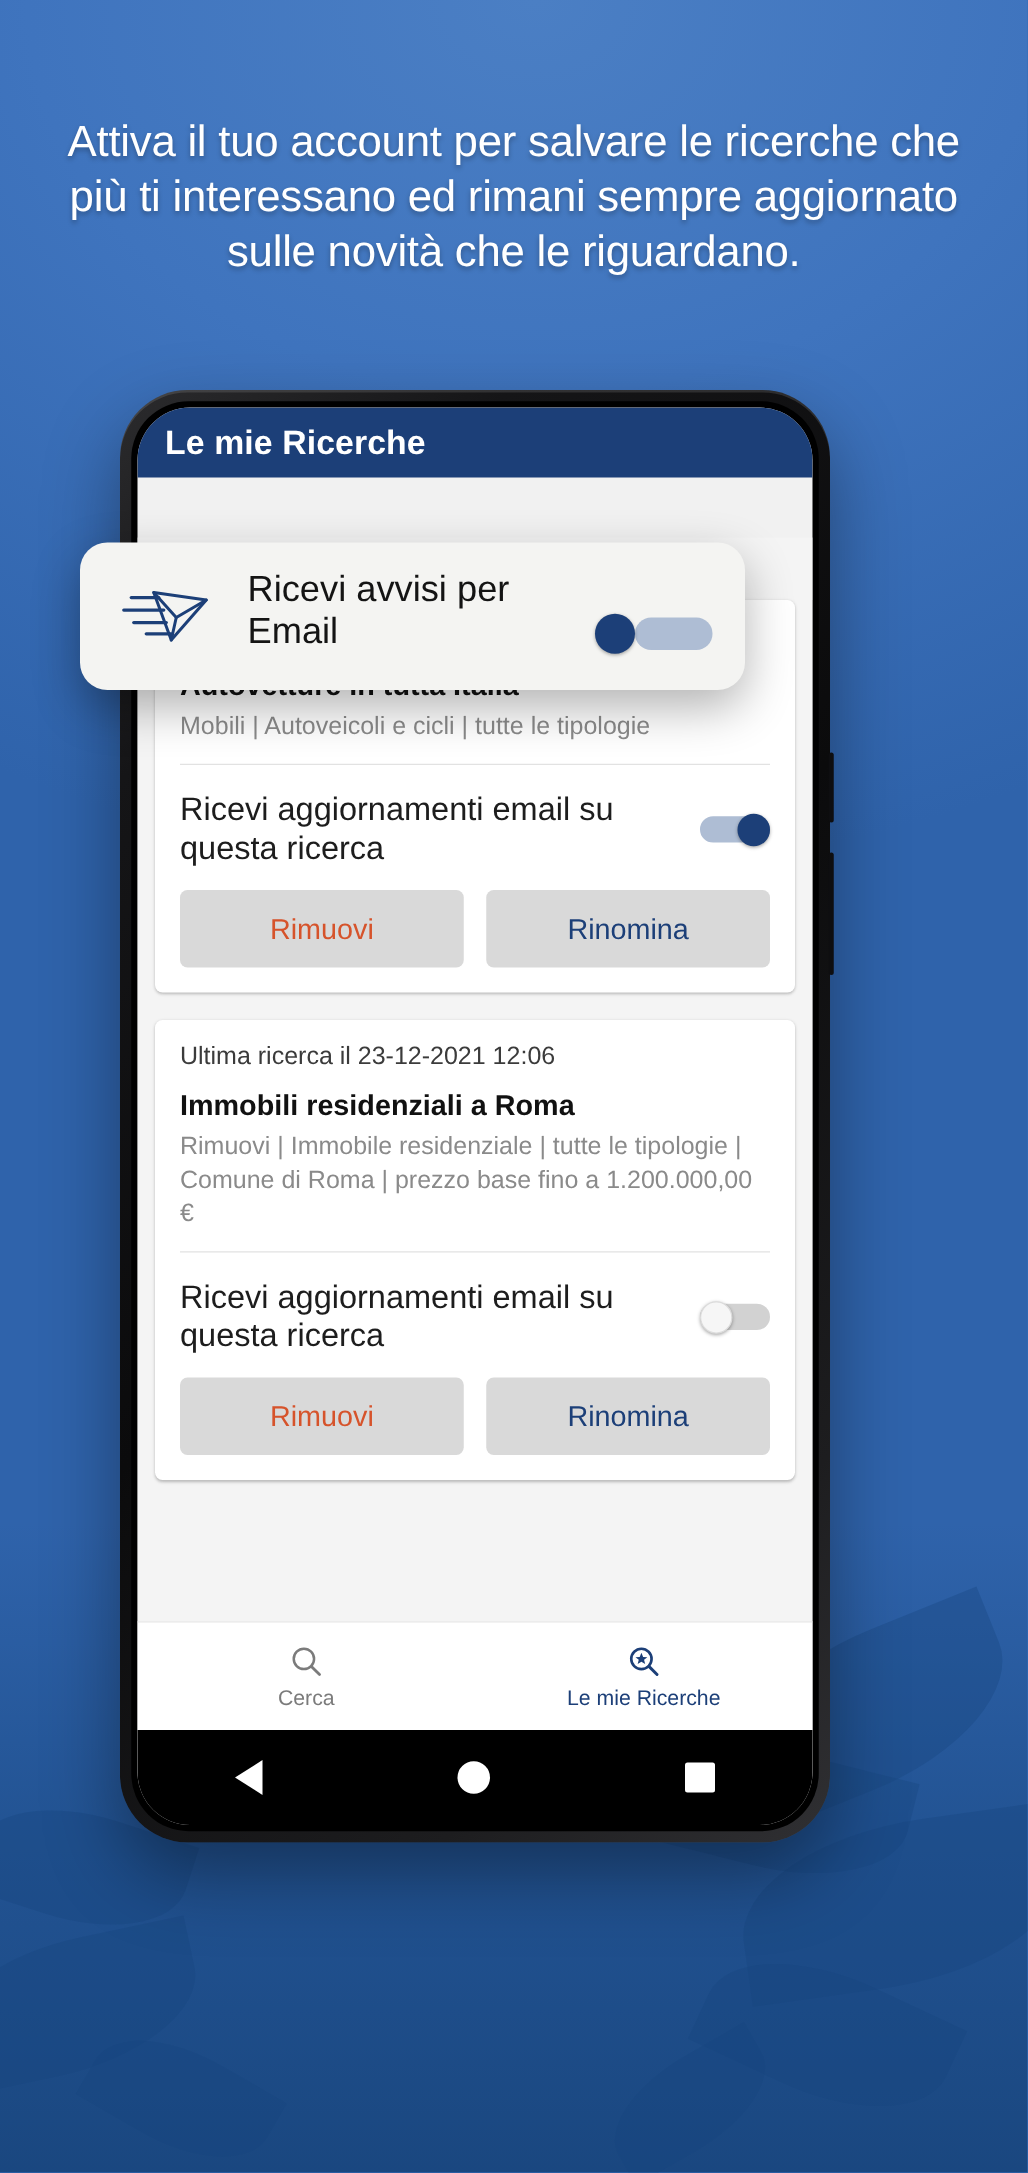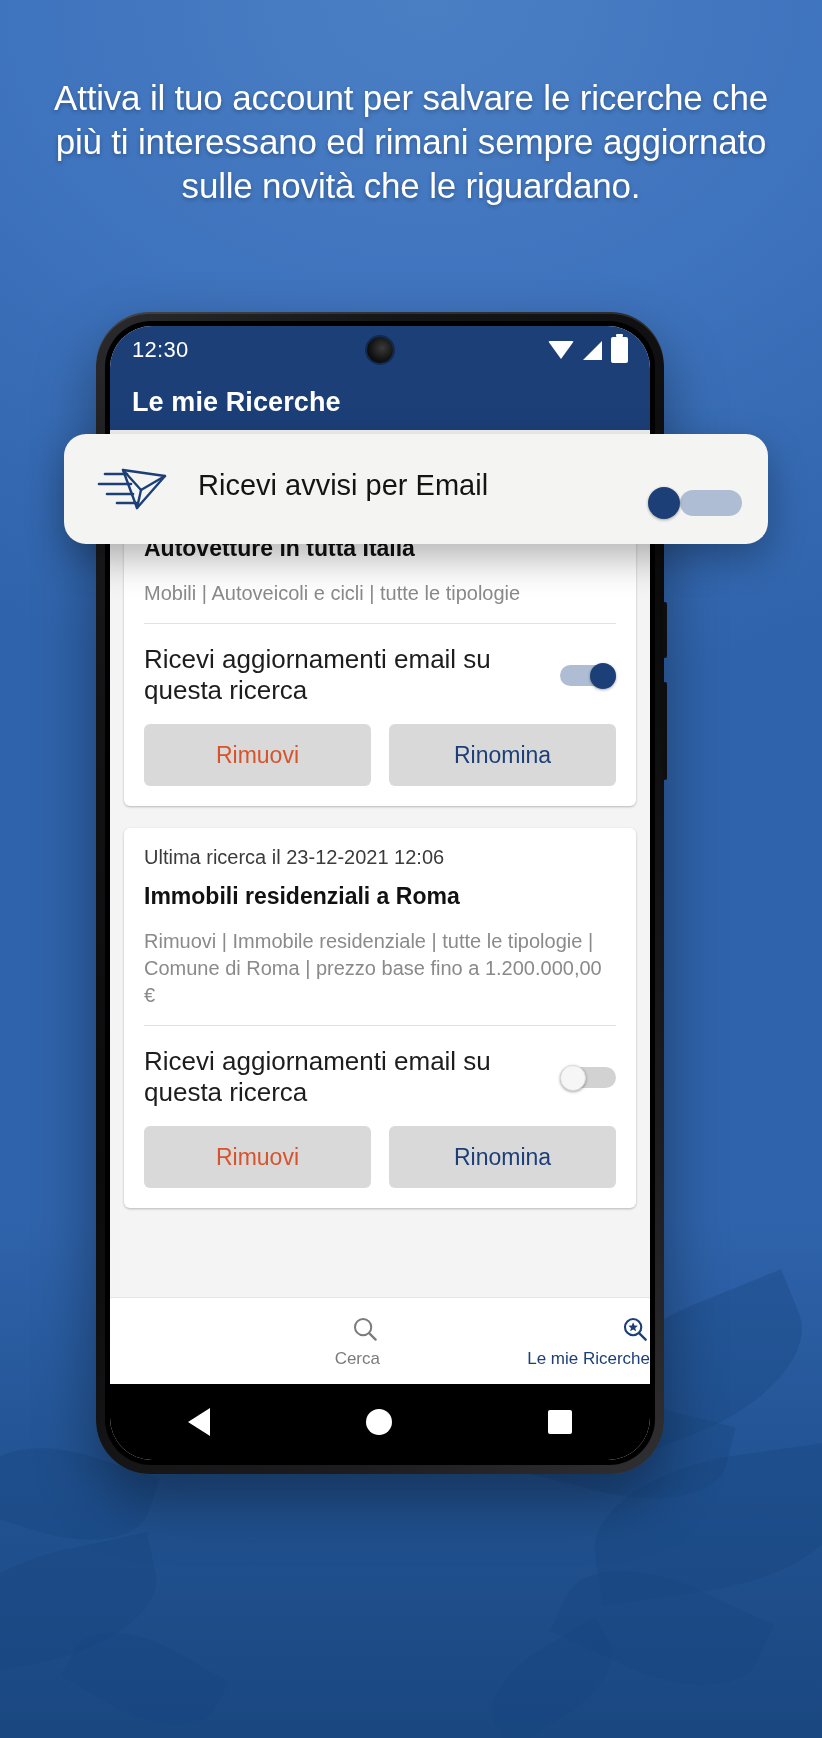--- a/index.html
+++ b/index.html
@@ -27,21 +27,21 @@
   .l2{width:190px;height:95px;right:95px;bottom:240px;transform:rotate(14deg);}
   .l3{width:260px;height:130px;right:-30px;bottom:150px;transform:rotate(-8deg);}
   .l4{width:200px;height:100px;right:60px;bottom:60px;transform:rotate(25deg);}
   .l5{width:170px;height:88px;left:-20px;bottom:200px;transform:rotate(18deg);}
   .l6{width:210px;height:105px;left:-50px;bottom:80px;transform:rotate(-12deg);}
   .l7{width:150px;height:78px;left:70px;bottom:20px;transform:rotate(30deg);}
   .l8{width:140px;height:70px;right:200px;bottom:20px;transform:rotate(-30deg);}
 
   
   .headline{
-    position:absolute;top:76px;left:0;right:0;
+    position:absolute;top:92px;left:0;right:0;
     text-align:center;
     color:#ffffff;
     font-size:35px;
     line-height:44px;
     font-weight:400;
     text-shadow:0 2px 4px rgba(0,0,0,.28);
     padding:0 52px;
     box-sizing:border-box;
     letter-spacing:-.2px;
   }
@@ -116,21 +116,21 @@
   }
   .card{
     background:#fff;
     margin:0 14px 22px 14px;
     border-radius:6px;
     box-shadow:0 1px 3px rgba(0,0,0,.16), 0 1px 2px rgba(0,0,0,.10);
     overflow:hidden;
   }
   .card-top{padding:18px 20px 16px 20px;}
   .card-date{font-size:20px;color:#3b3b3b;margin-bottom:14px;}
-  .card-title{font-size:23px;font-weight:700;color:#111;margin-bottom:18px;}
+  .card-title{font-size:23px;font-weight:700;color:#111;margin-bottom:6px;}
   .card-sub{font-size:20px;color:#8a8a8a;line-height:27px;}
   .divider{height:1px;background:#e2e2e2;margin:0 20px;}
   .toggle-row{
     display:flex;align-items:center;justify-content:space-between;
     padding:20px 20px 18px 20px;
   }
   .toggle-label{font-size:26px;color:#1d1d1d;}
 
   .switch{position:relative;width:56px;height:24px;flex:none;}
   .switch .track{
@@ -154,38 +154,38 @@
   }
   .btn-remove{color:#d6532b;}
   .btn-rename{color:#1c3f78;}
 
   
   .bottomnav{
     position:absolute;left:0;right:0;bottom:76px;height:86px;
     background:#fff;border-top:1px solid #e6e6e6;
     display:flex;align-items:center;
   }
-  .navitem{flex:1;display:flex;flex-direction:column;align-items:flex-end;gap:5px;cursor:pointer;}
+  .navitem{flex:1;display:flex;flex-direction:column;align-items:center;gap:5px;cursor:pointer;}
   .navitem .lbl{font-size:17px;color:#7b7b7b;}
   .navitem.active .lbl{color:#1c3f78;}
   .navicon{width:30px;height:30px;display:block;}
 
   
   .androidnav{
     position:absolute;left:0;right:0;bottom:0;height:76px;background:#000;
     display:flex;align-items:center;justify-content:space-around;
   }
   .nav-back{width:0;height:0;border-top:14px solid transparent;border-bottom:14px solid transparent;border-right:22px solid #fff;}
   .nav-home{width:26px;height:26px;border-radius:50%;background:#fff;}
   .nav-rec{width:24px;height:24px;background:#fff;border-radius:2px;}
 
   
   .modal{
     position:absolute;
-    left:64px;top:434px;width:704px;
+    left:64px;top:434px;width:532px;
     background:#f4f4f2;
     border-radius:22px;
     box-shadow:0 14px 38px rgba(0,0,0,.30);
     display:flex;align-items:center;
     padding:22px 26px 24px 26px;
     box-sizing:border-box;
     gap:22px;
   }
   .modal-icon{flex:none;width:86px;display:flex;align-items:center;justify-content:center;}
   .modal-body{flex:1;}
@@ -212,29 +212,20 @@
 </div>
 
 <div class="headline">Attiva il tuo account per salvare le ricerche che più ti interessano ed rimani sempre aggiornato sulle novità che le riguardano.</div>
 
 <div class="phone">
   <span class="btn-side bs1"></span>
   <span class="btn-side bs2"></span>
   <div class="phone-inner">
     <div class="screen">
 
-      <div class="statusbar">
-        <span class="clock">12:30</span>
-        <span class="camera"></span>
-        <span class="statusicons">
-          <span class="ic-wifi"></span>
-          <span class="ic-sig"></span>
-          <span class="ic-bat"></span>
-        </span>
-      </div>
 
       <div class="appbar">
         <span>Le mie Ricerche</span>
       </div>
 
       <div class="content">
 
         <div class="saved-count">3 Ricerche salvate</div>
 
         <div class="card">

